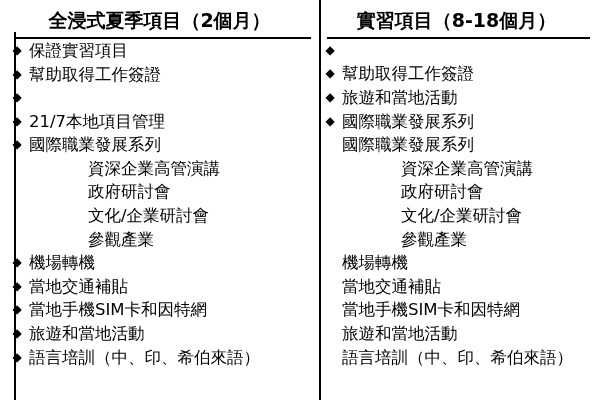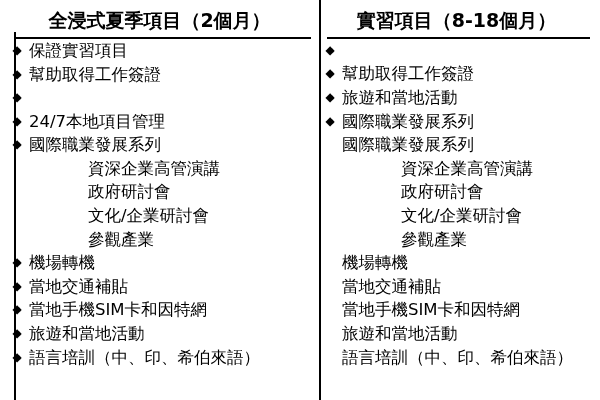--- a/index.html
+++ b/index.html
@@ -130,21 +130,21 @@
         </li>
         <li class="item">
           <span class="bullet">◆</span>
           <span class="txt">幫助取得工作簽證</span>
         </li>
         <li class="item">
           <span class="bullet">◆</span>
         </li>
         <li class="item">
           <span class="bullet">◆</span>
-          <span class="txt">24/7本地項目管理</span>
+          <span class="txt">21/7本地項目管理</span>
         </li>
         <li class="item">
           <span class="bullet">◆</span>
           <span class="txt">國際職業發展系列</span>
         </li>
         <li class="item sub">
           <span class="bullet blank">◆</span>
           <span class="txt">資深企業高管演講</span>
         </li>
         <li class="item sub">

